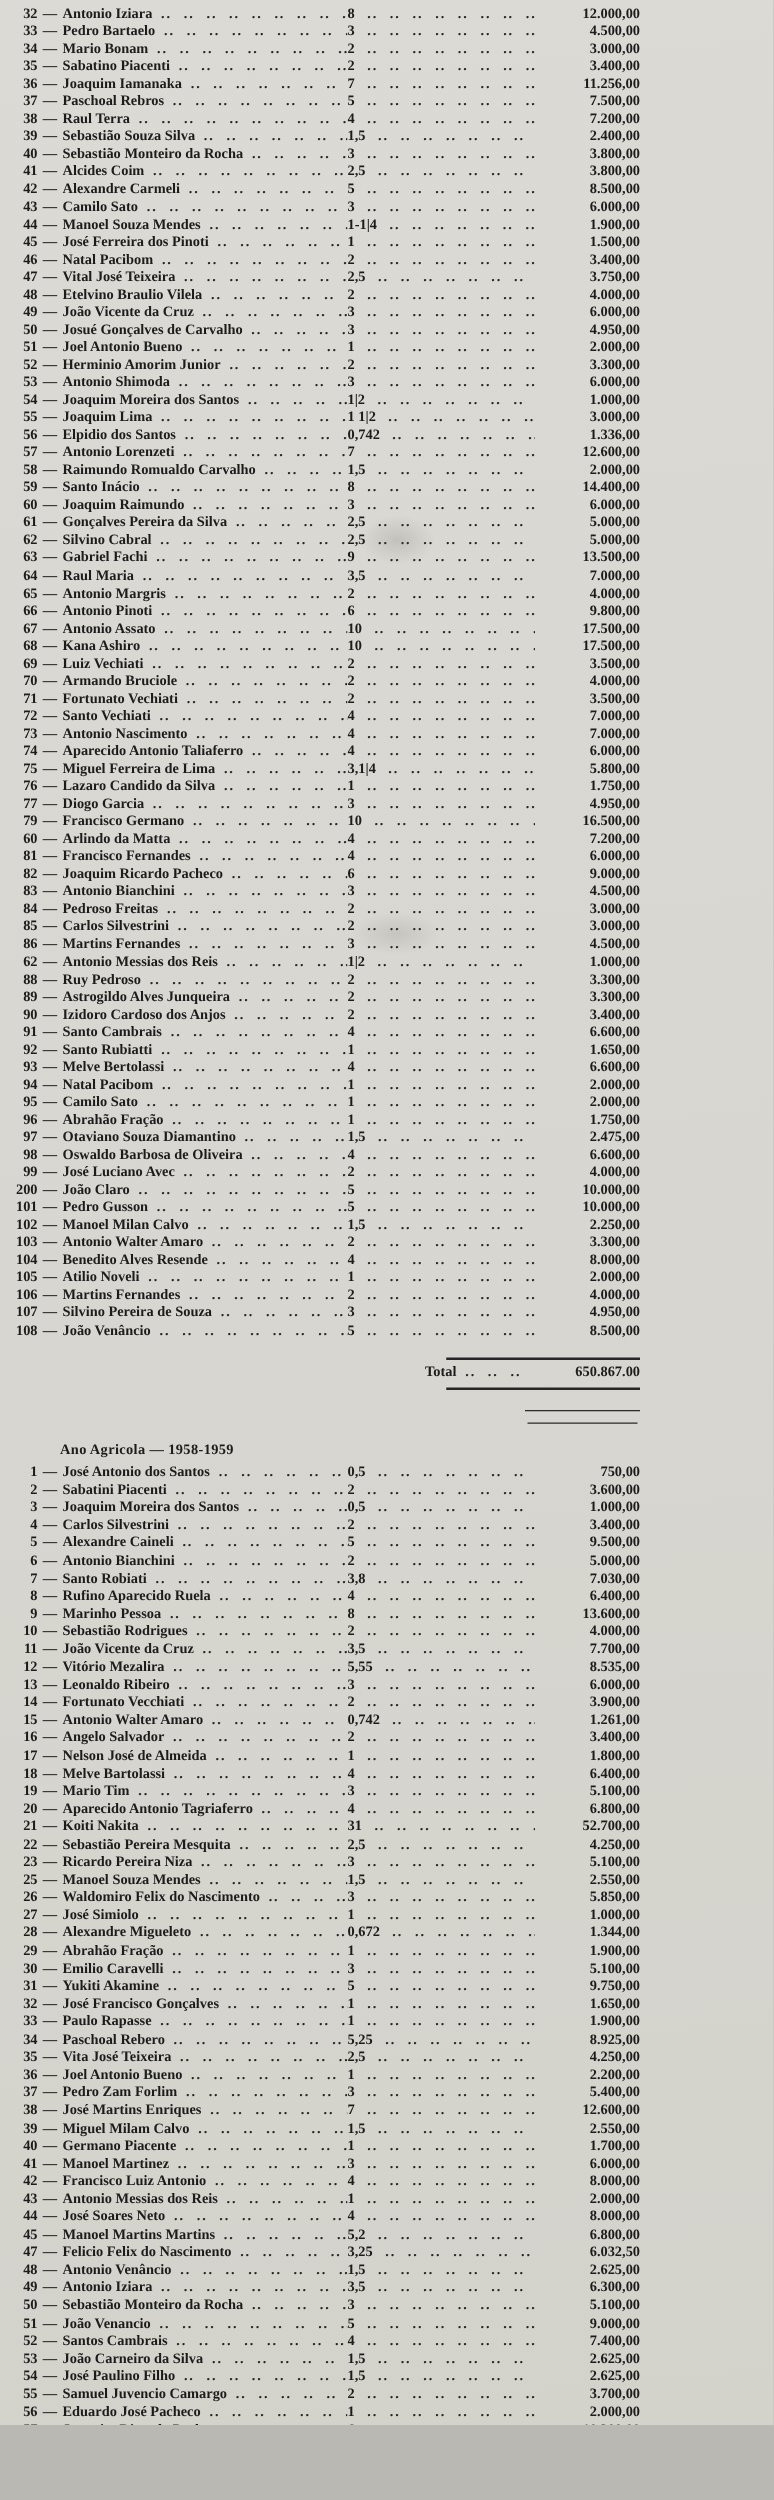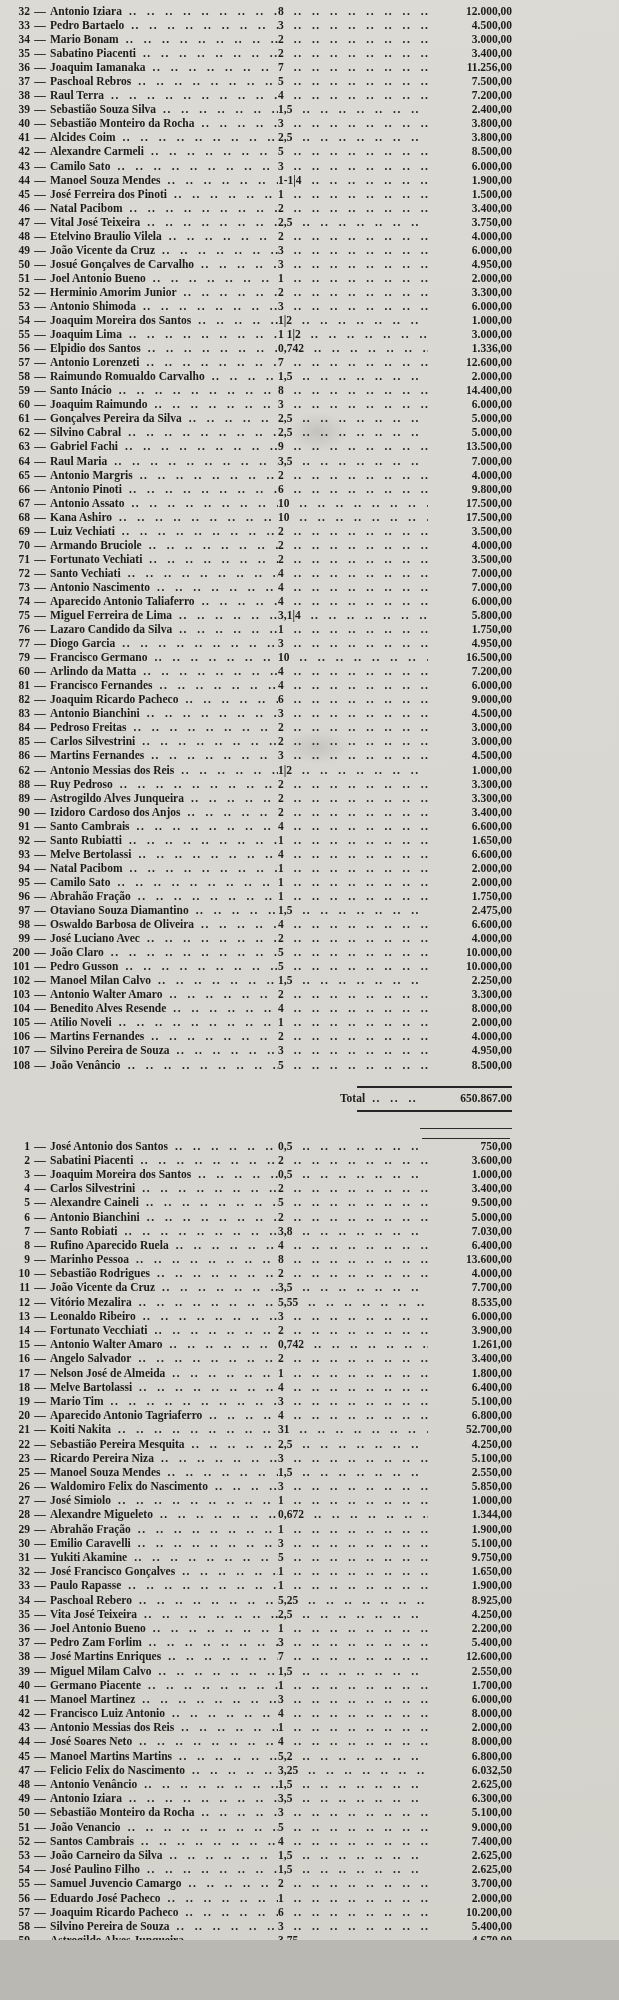--- a/index.html
+++ b/index.html
@@ -1034,20 +1034,21 @@
       <span>Total</span>
       <span class="leader">.. .. ..</span>
       <span>650.867.00</span>
     </div>
     <div class="total-rule-bottom"></div>
     <div class="dbl-rule-1"></div>
     <div class="dbl-rule-2"></div>
   </div>
 
   <div class="s2">
+    <div class="sec2-title">Ano Agricola — 1958-1959</div>
     <div>
         <div class="row">
           <span class="num">1</span>
           <span class="dash">—</span>
           <span class="namew">
             <span class="name">José Antonio dos Santos</span>
             <span class="leader">.. .. .. .. .. .. .. .. .. .. .. .. .. .. .. .. .. .. .. .. .. .. .. .. </span>
           </span>
           <span class="qtyw">
             <span class="qty">0,5</span>

